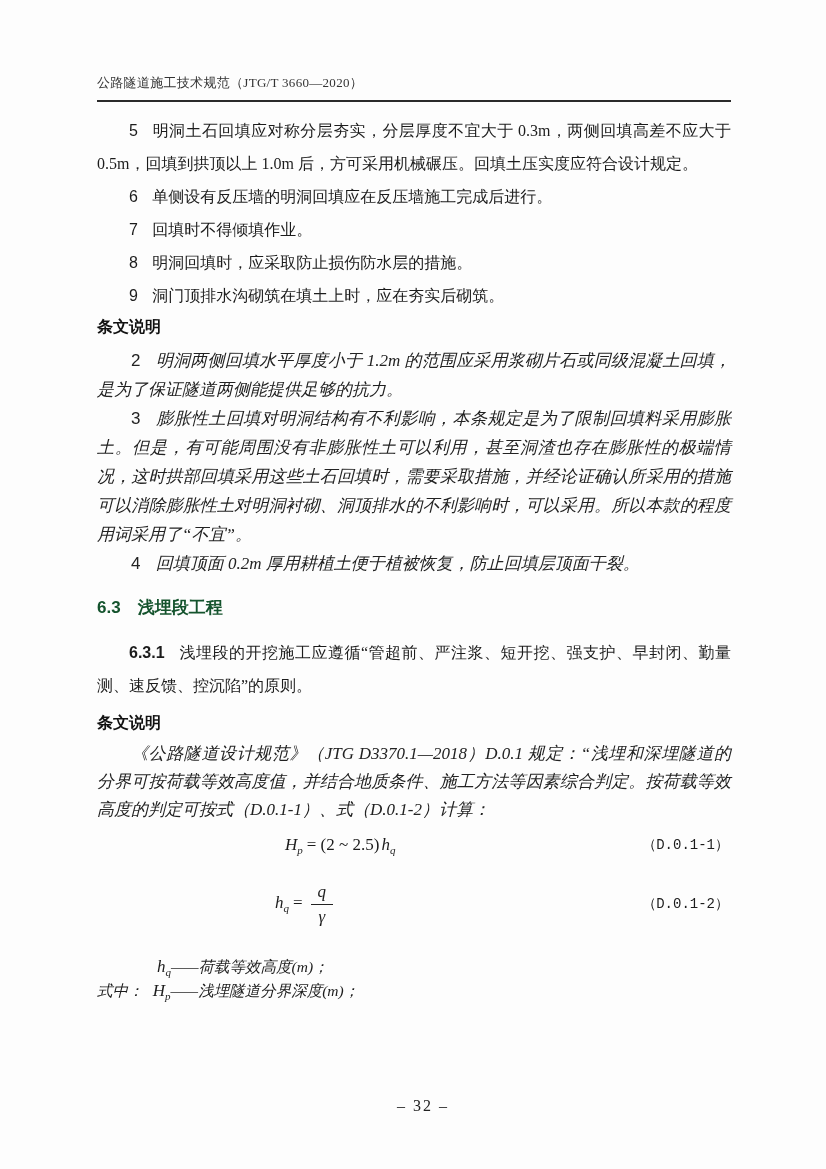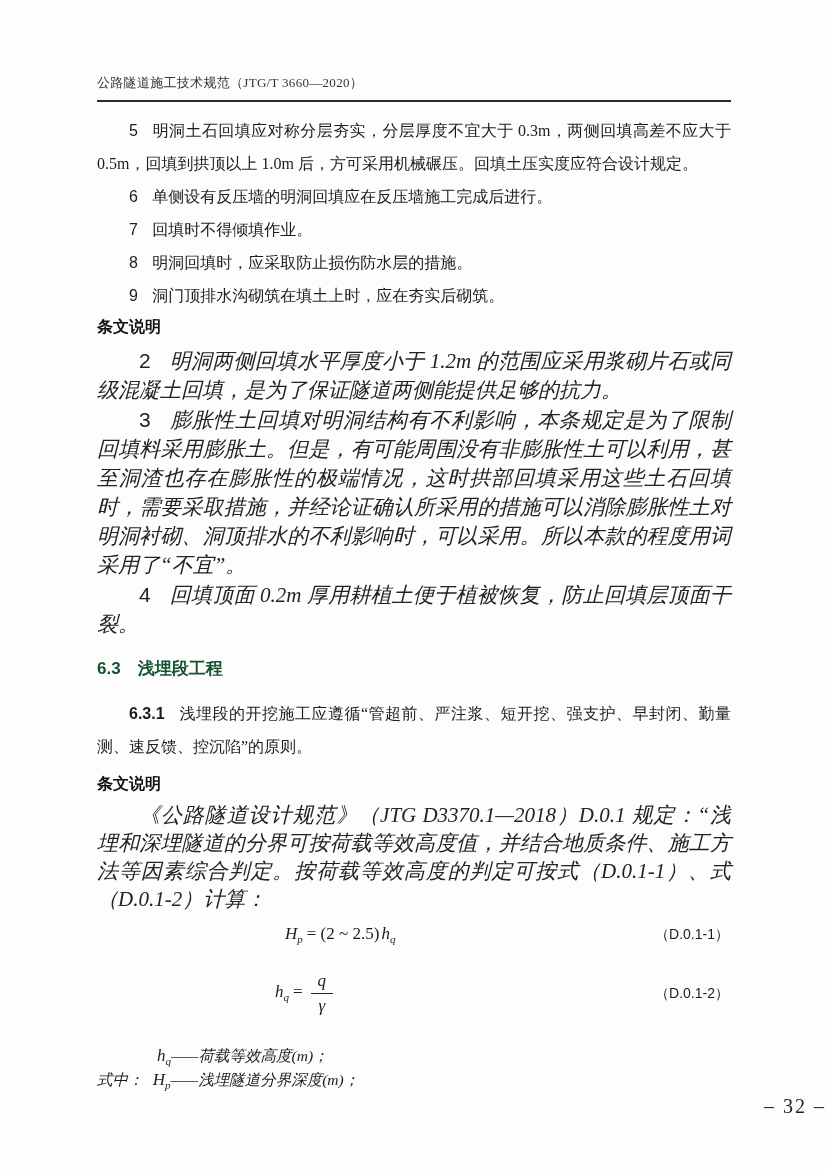--- a/index.html
+++ b/index.html
@@ -54,21 +54,21 @@
     margin: 2px 0 6px;
     font-size: 16px;
     line-height: 26px;
     font-weight: bold;
     font-family: "Liberation Sans", sans-serif;
     color: #111;
   }
   .cm-heading-2 { margin-top: 8px; margin-bottom: 4px; }
   .cm-item, .cm-par {
     margin: 0;
-    font-size: 21px;
+    font-size: 17px;
     line-height: 29px;
     text-indent: 2em;
     text-align: justify;
     font-style: italic;
     color: #222;
   }
   .cm-par { line-height: 28px; }
   .cm-item .clause-num { font-style: normal; }
 
   
@@ -94,21 +94,21 @@
     display: flex;
     align-items: center;
     margin-top: 8px;
     font-size: 17px;
     line-height: 26px;
   }
   .eq-row-2 { margin-top: 24px; }
   .eq-body { margin-left: 188px; flex: 1; }
   .eq-row-2 .eq-body { margin-left: 178px; }
   .eq-tag {
-    font-family: Liberation Sans, sans-serif;
+    font-family: Liberation Mono, monospace;
     font-size: 14px;
     margin-right: 2px;
     white-space: nowrap;
   }
   .math-var {
     font-style: italic;
     font-family: "Liberation Serif", serif;
   }
   .math-sub {
     font-style: italic;
@@ -137,22 +137,22 @@
   .where-line .math-var { font-size: 17px; }
   .where-label { font-style: italic; margin-right: 0.6em; }
   .where-line-2 { margin-top: 29px; margin-left: 60px; }
 
   
   .footer {
     position: absolute;
     left: 0;
     right: 0;
     top: 1096px;
-    text-align: right;
-    font-size: 20px;
+    text-align: center;
+    font-size: 16px;
     line-height: 20px;
     letter-spacing: 2px;
     color: #222;
     margin-left: 20px;
   }
 </style>
 </head>
 <body>
 
 <div class="page">

